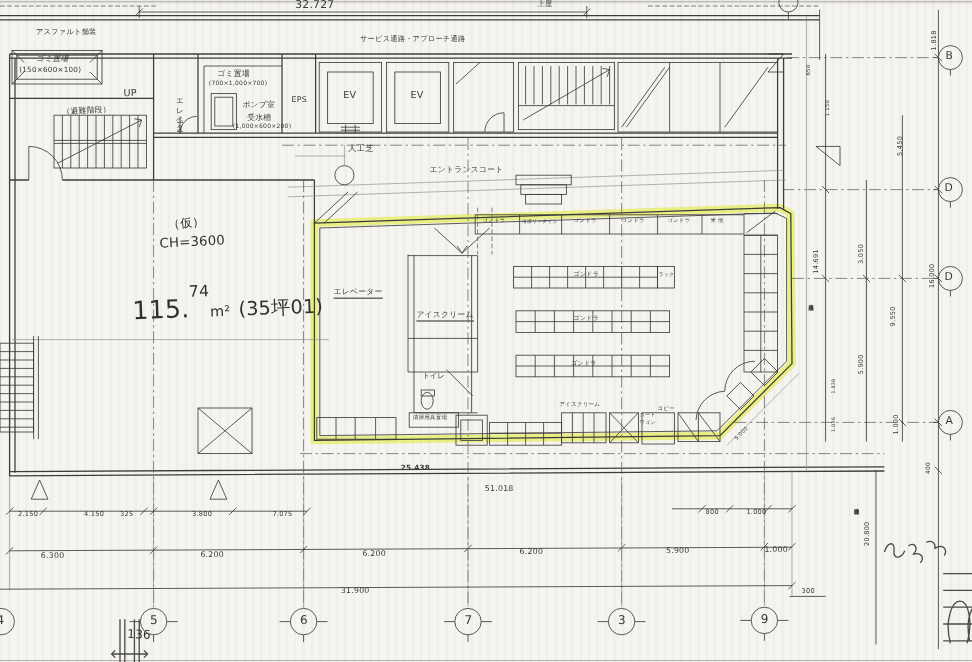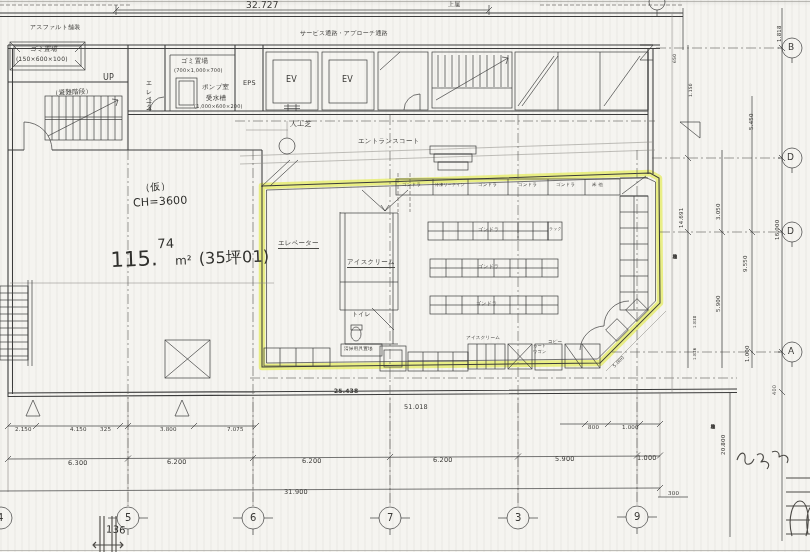--- a/index.html
+++ b/index.html
@@ -263,21 +263,21 @@
 <div class="t" style="left:404px;top:404px;font-size:6.5px;">51.018</div>
 
 <div class="t" style="left:15px;top:427px;font-size:5.5px;">2.150</div>
 <div class="t" style="left:70px;top:427px;font-size:5.5px;">4.150</div>
 <div class="t" style="left:100px;top:427px;font-size:5.5px;">325</div>
 <div class="t" style="left:160px;top:427px;font-size:5.5px;">3.800</div>
 <div class="t" style="left:227px;top:427px;font-size:5.5px;">7.075</div>
 <div class="t" style="left:588px;top:425px;font-size:5.5px;">800</div>
 <div class="t" style="left:622px;top:425px;font-size:5.5px;">1.000</div>
 
-<div class="t" style="left:68px;top:460px;font-size:6.5px;">6.300</div>
+<div class="t" style="left:34px;top:460px;font-size:6.5px;">6.300</div>
 <div class="t" style="left:167px;top:459px;font-size:6.5px;">6.200</div>
 <div class="t" style="left:302px;top:458px;font-size:6.5px;">6.200</div>
 <div class="t" style="left:433px;top:457px;font-size:6.5px;">6.200</div>
 <div class="t" style="left:555px;top:456px;font-size:6.5px;">5.900</div>
 <div class="t" style="left:637px;top:455px;font-size:6.5px;">1.000</div>
 <div class="t" style="left:284px;top:489px;font-size:6.5px;">31.900</div>
 <div class="t" style="left:668px;top:491px;font-size:5.5px;">300</div>
 
 <div class="t rot" style="left:777px;top:42px;font-size:5.5px;">1.818</div>
 <div class="t rot" style="left:673px;top:63px;font-size:4.5px;">650</div>

